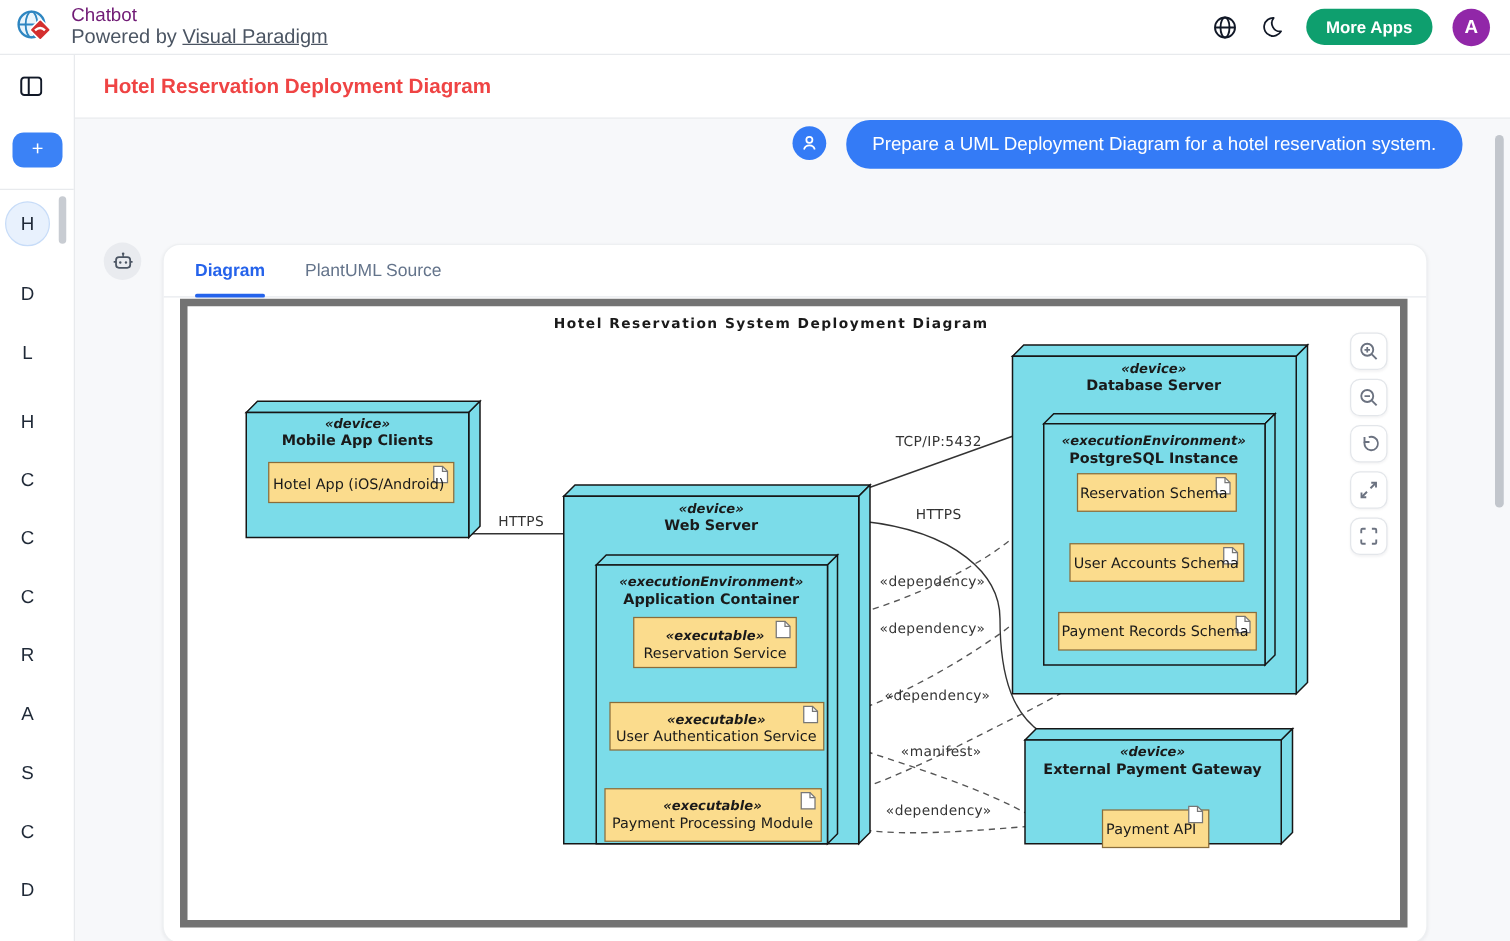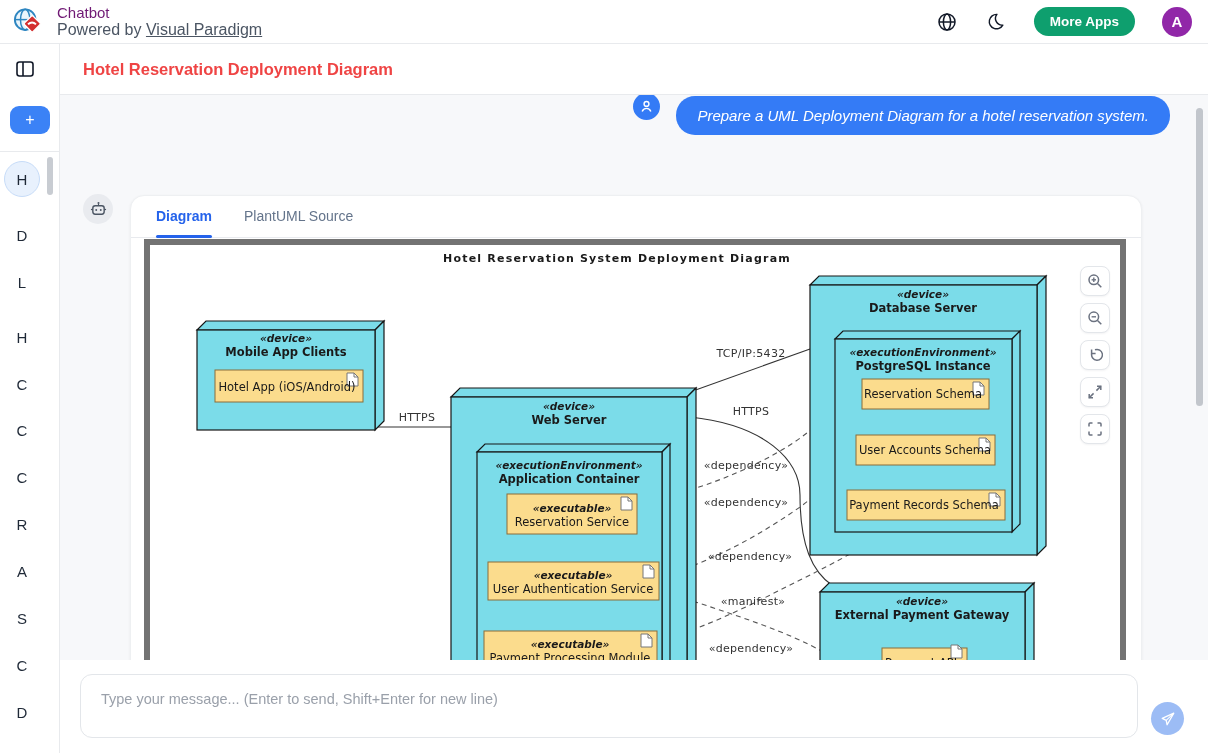--- a/index.html
+++ b/index.html
@@ -7,21 +7,21 @@
   .app { position:relative; width:1208px; height:753px; background:#f7f8fa; overflow:hidden; }
 
   
   .topbar { position:absolute; left:0; top:0; width:1208px; height:44px; background:#fff;
             border-bottom:1px solid #e8eaed; display:flex; align-items:center; z-index:40; }
   .logo { margin-left:13px; width:30px; height:31px; }
   .brand { margin-left:14px; line-height:1.15; }
   .brand-title { font-size:15px; font-weight:normal; color:#701a75; }
   .brand-sub { font-size:16px; color:#4b5563; }
   .brand-sub a { color:#4b5563; text-decoration:underline; cursor:pointer; }
-  .top-right { margin-left:auto; display:flex; align-items:center; gap:27px; padding-right:16px; }
+  .top-right { margin-left:auto; display:flex; align-items:center; gap:16px; padding-right:16px; }
   .icon-btn { width:22px; height:22px; cursor:pointer; display:flex; align-items:center; justify-content:center; }
   .more-apps { background:#0E9F6E; color:#fff; font-size:13.5px; font-weight:bold;
                border:none; border-radius:15px; padding:7px 16px; cursor:pointer; }
   .hdr-avatar { width:30px; height:30px; border-radius:50%; background:#9127A8; color:#fff;
                 font-size:15px; font-weight:bold; display:flex; align-items:center; justify-content:center; cursor:pointer; }
 
   
   .titlebar { position:absolute; left:60px; top:44px; width:1148px; height:51px; background:#fff;
               border-bottom:1px solid #e8eaed; display:flex; align-items:center; z-index:30; }
   .page-title { margin-left:23px; font-size:16.5px; font-weight:bold; color:#ef4444; }
@@ -33,21 +33,21 @@
   .new-chat { position:absolute; left:10px; top:62px; width:40px; height:28px; border:none; border-radius:9px;
               background:#3B82F6; color:#fff; font-size:16px; cursor:pointer; }
   .side-divider { position:absolute; left:0; top:107px; width:59px; border-top:1px solid #e8eaed; }
   .nav-letter { position:absolute; left:4px; width:36px; height:36px; display:flex; align-items:center;
                 justify-content:center; font-size:15px; color:#1f2937; border-radius:50%; cursor:pointer; }
   .nav-letter.active { background:#e8f1fd; border:1px solid #c7dcf8; }
   .side-scroll { position:absolute; left:47px; top:113px; width:6px; height:38px; border-radius:3px; background:#c8ccd2; }
 
   
   .chat { position:absolute; left:60px; top:95px; width:1148px; height:565px; background:#f7f8fa; }
-  .user-row { position:absolute; top:1px; right:38px; display:flex; align-items:flex-start; gap:16px;font-style:italic; }
+  .user-row { position:absolute; top:1px; right:38px; display:flex; align-items:center; gap:16px; }
   .u-avatar { width:27px; height:27px; border-radius:50%; background:#347BF6; flex:none;
               display:flex; align-items:center; justify-content:center; margin-top:-3px; }
   .bubble { background:#347BF6; color:#fff; font-size:15px; line-height:39px; height:39px;
             border-radius:19px; padding:0 21px; white-space:nowrap; }
   .bot-avatar { position:absolute; left:23px; top:99px; width:30px; height:30px; border-radius:50%;
                 background:#e9ebef; display:flex; align-items:center; justify-content:center; }
 
   
   .card { position:absolute; left:70px; top:100px; width:1012px; height:560px; background:#fff;
           border:1px solid #eef0f2; border-radius:14px; box-shadow:0 1px 3px rgba(16,24,40,.06); }
@@ -354,25 +354,14 @@
                 <path d="M5.5,14 h-2.5 a1,1 0 0 1 -1,-1 v-2.5" fill="none" stroke="#6b7280" stroke-width="1.5"></path>
               </svg>
           </div>
         </div>
       </div>
     </section>
   </main>
 
   <div class="chat-scroll"></div>
 
-  <div class="input-bar">
-    <div class="input-box">
-      <textarea placeholder="Type your message... (Enter to send, Shift+Enter for new line)" style=""></textarea>
-    </div>
-    <button class="send-btn">
-      <svg width="16" height="16" viewBox="0 0 18 18">
-        <path d="M15.5,2.5 L8,15.5 L7,10.5 L2.5,8.2 Z" fill="none" stroke="#fff" stroke-width="1.5" stroke-linejoin="round"></path>
-        <line x1="7" y1="10.5" x2="15.5" y2="2.5" stroke="#fff" stroke-width="1.2"></line>
-      </svg>
-    </button>
-  </div>
 
 </div>
 
 </body></html>

